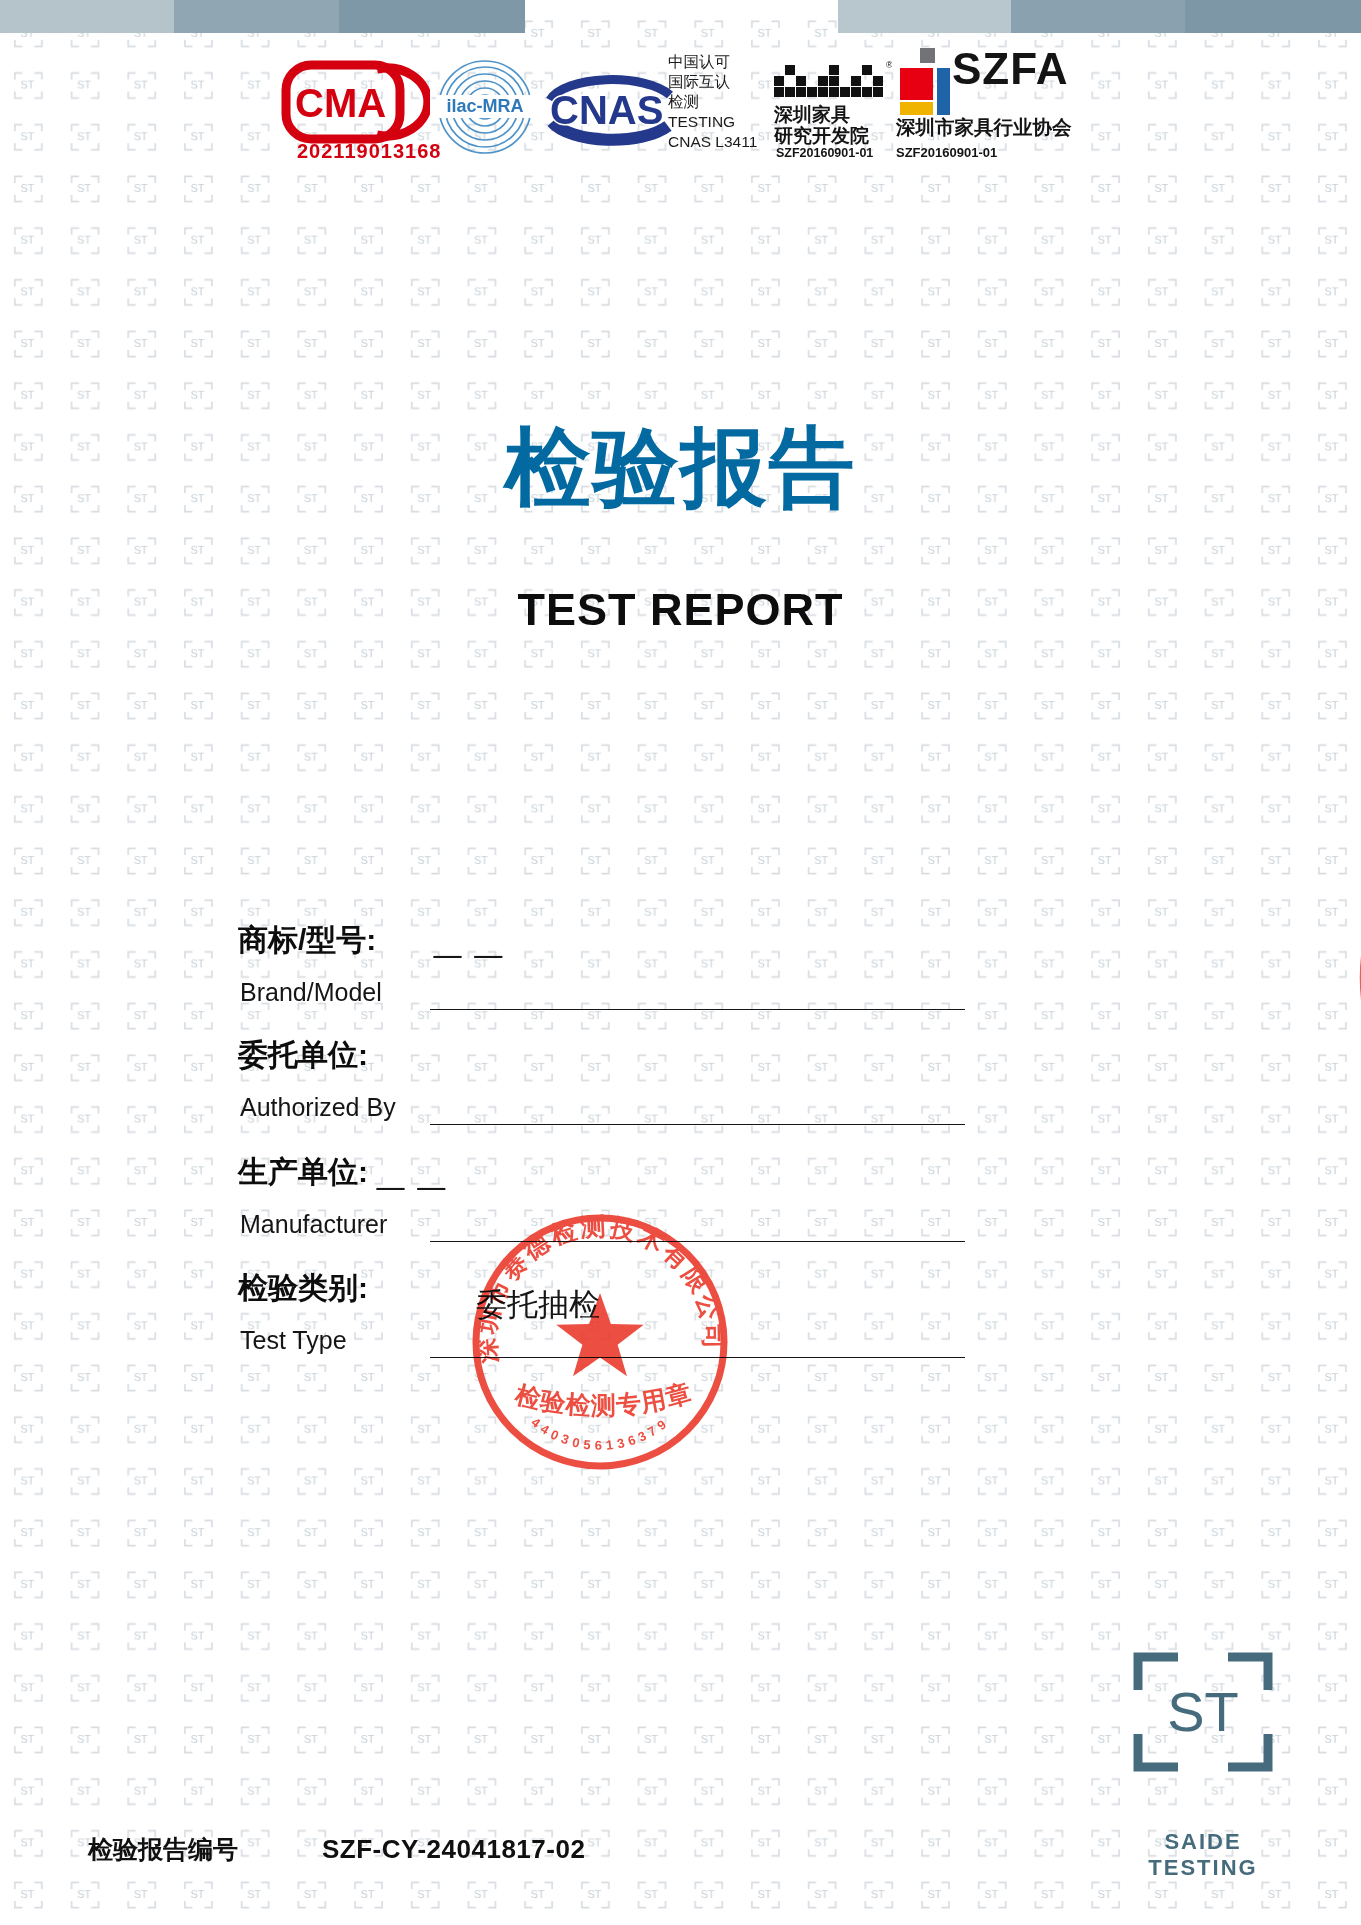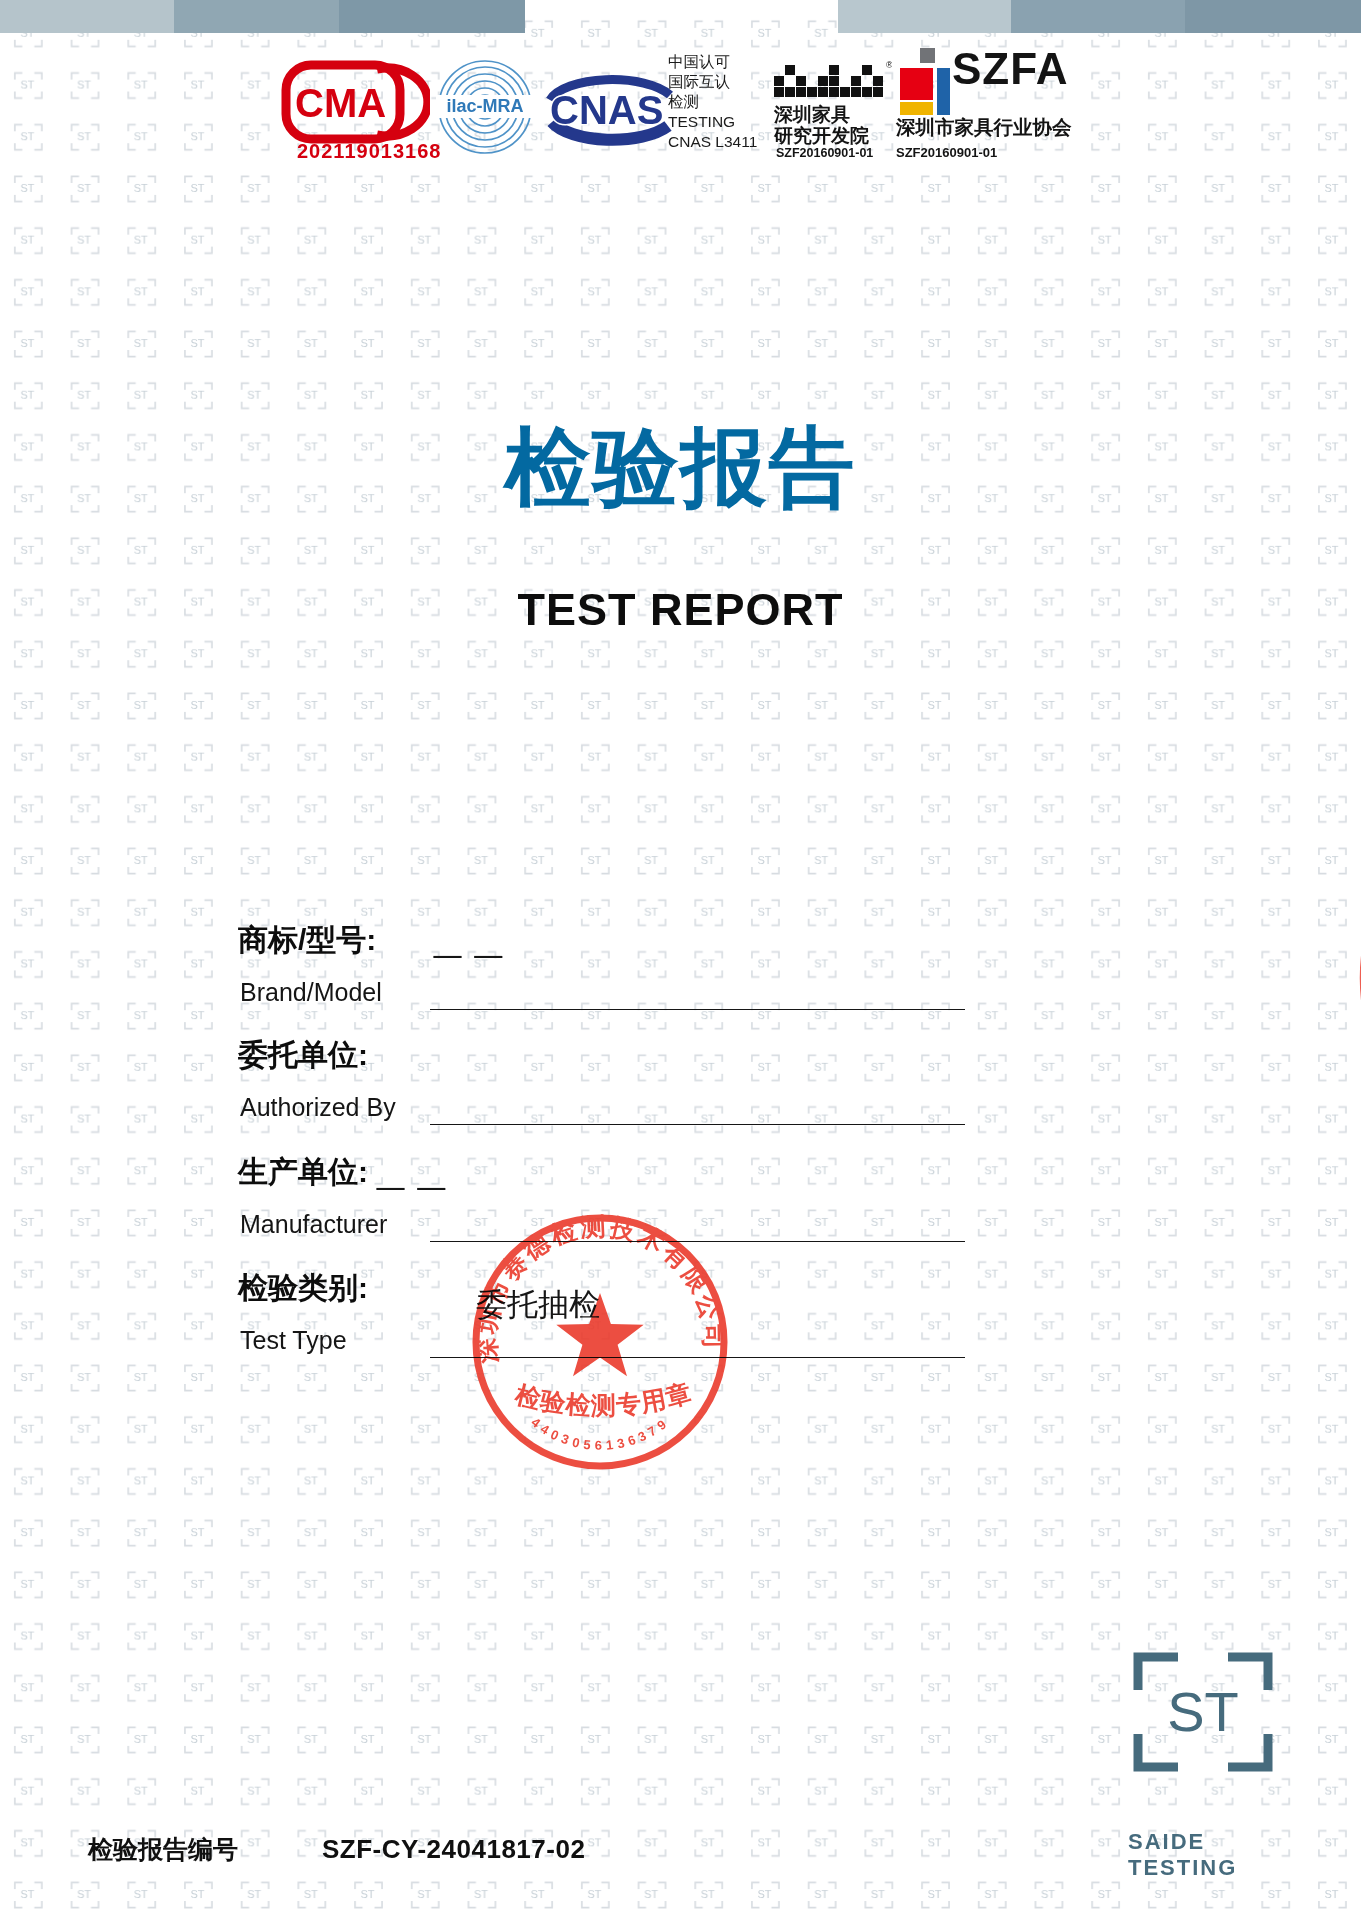--- a/index.html
+++ b/index.html
@@ -49,21 +49,21 @@
   .st-fill{fill:var(--stamp_red);}
   .st-text{fill:var(--stamp_red);font-family:"Liberation Sans",sans-serif;}
 
   
   .report-label{left:88px;top:1833px;font-size:25px;font-weight:700;color:#101010;text-align:center;}
   .report-no{left:322px;top:1834px;font-size:26px;font-weight:700;letter-spacing:.5px;color:#101010;}
 
   
   .brand-zh{left:1128px;top:1790px;width:150px;text-align:center;font-size:33px;font-weight:700;
             letter-spacing:7px;color:var(--brand_slate);}
-  .brand-en{left:1128px;top:1829px;width:150px;font-size:22px;font-weight:700;
+  .brand-en{left:1128px;top:1829px;width:150px;text-align:center;font-size:22px;font-weight:700;
             letter-spacing:2px;color:var(--brand_slate);}
 </style>
 </head>
 <body>
 
 <div class="page">
 
   <svg class="watermark" width="1361" height="1925" aria-hidden="true">
     <defs>
       <pattern id="wm" width="56.7" height="51.7" patternUnits="userSpaceOnUse" patternTransform="translate(0,8)">

